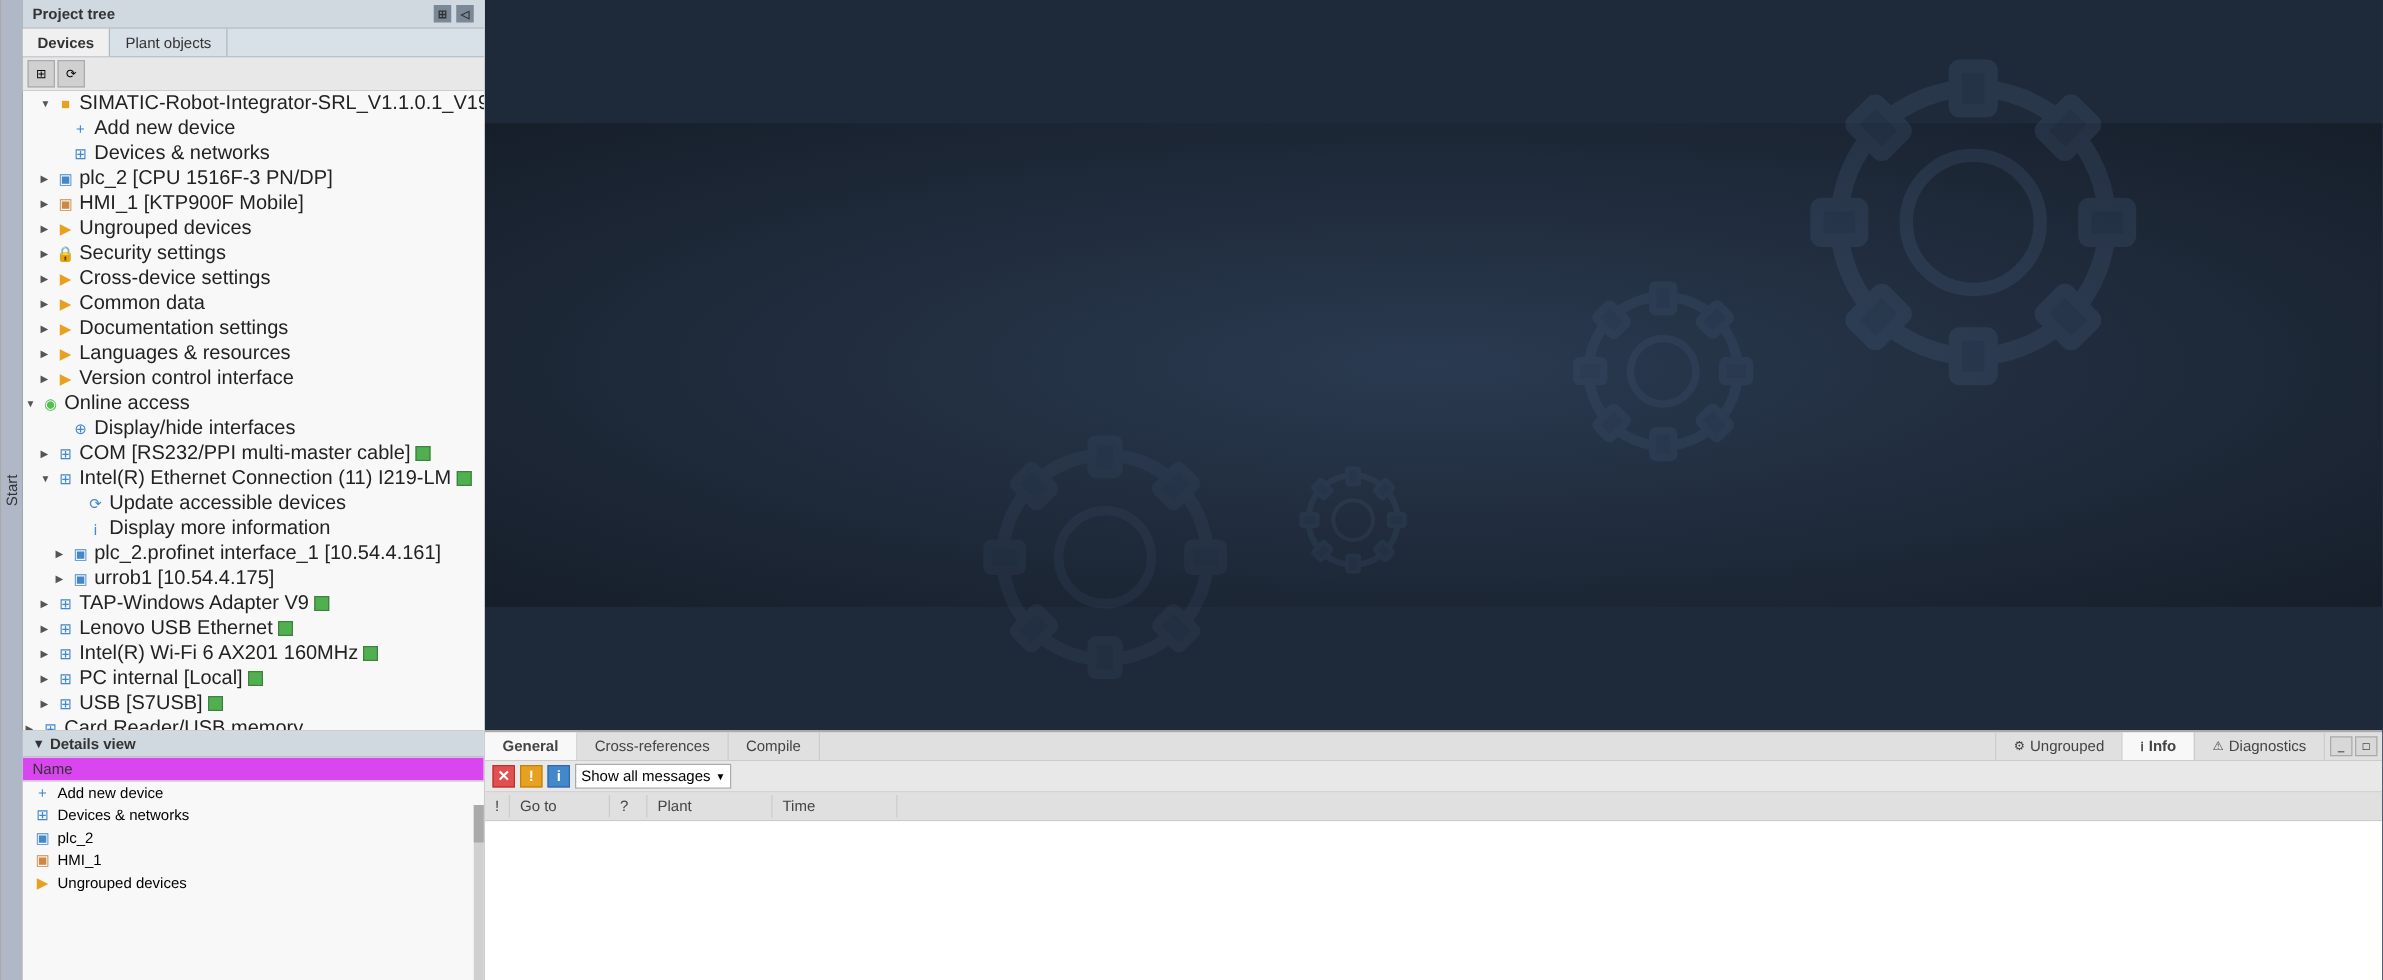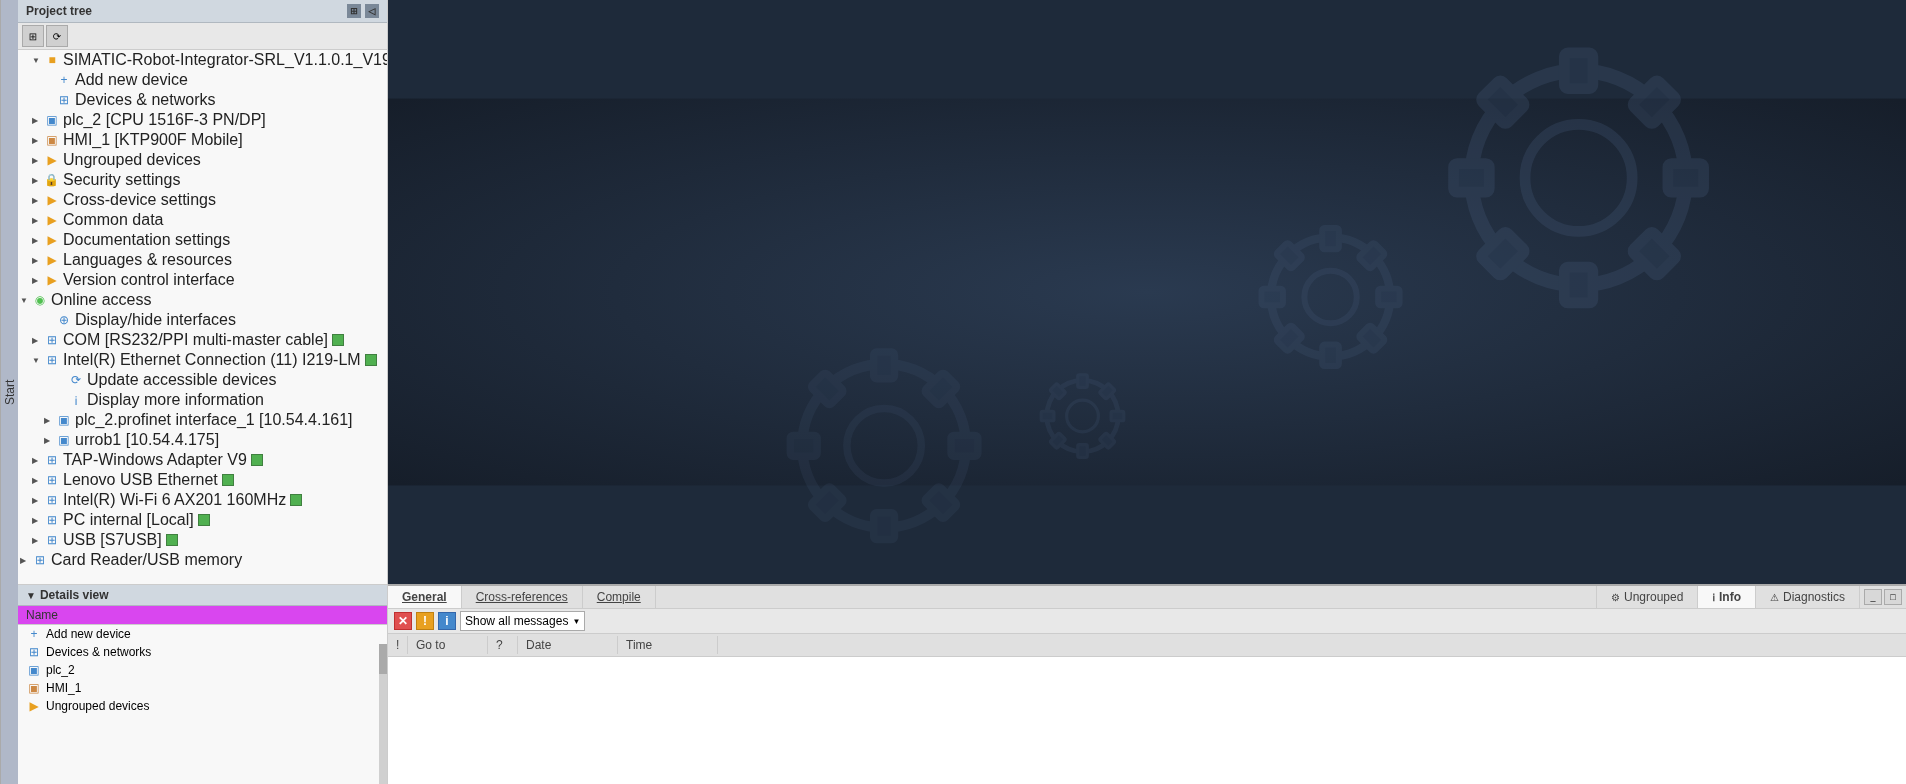--- a/index.html
+++ b/index.html
@@ -217,21 +217,20 @@
       background: #e0e0e0;
       border-bottom: 1px solid #ccc;
     }
 
     .bottom-panel-tab {
       padding: 4px 14px;
       font-size: 12px;
       cursor: pointer;
       border-right: 1px solid #ccc;
       color: #444;
-      text-decoration: underline;
     }
 
     .bottom-panel-tab.active {
       background: #f8f8f8;
       font-weight: bold;
     }
 
     .bottom-panel-right-tabs {
       margin-left: auto;
       display: flex;
@@ -334,20 +333,28 @@
     <div class="sidebar">
 
       <div class="project-tree-header">
         <span>Project tree</span>
         <div class="project-tree-header-icons">
           <span class="header-icon" style="width:14px;height:14px;background:#7a8898;font-size:9px;display:flex;align-items:center;justify-content:center;color:#333;">⊞</span>
           <span class="header-icon" style="width:14px;height:14px;background:#7a8898;font-size:9px;display:flex;align-items:center;justify-content:center;color:#333;">◁</span>
         </div>
       </div>
 
+      <div class="tab-bar">
+        <div class="tab active">
+          <span>Devices</span>
+        </div>
+        <div class="tab">
+          <span>Plant objects</span>
+        </div>
+      </div>
 
       <div class="toolbar-row">
         <button class="toolbar-btn">⊞</button>
         <button class="toolbar-btn">⟳</button>
       </div>
 
       <div class="tree-container">
 
         <div class="tree-item">
           <span class="tree-indent"></span>
@@ -724,21 +731,21 @@
           <div class="msg-col excl">
             <span>!</span>
           </div>
           <div class="msg-col goto">
             <span>Go to</span>
           </div>
           <div class="msg-col q">
             <span>?</span>
           </div>
           <div class="msg-col date">
-            <span>Date</span>
+            <span>Plant</span>
           </div>
           <div class="msg-col time">
             <span>Time</span>
           </div>
         </div>
 
         <div class="msg-content"></div>
       </div>
     </div>
   </div>

